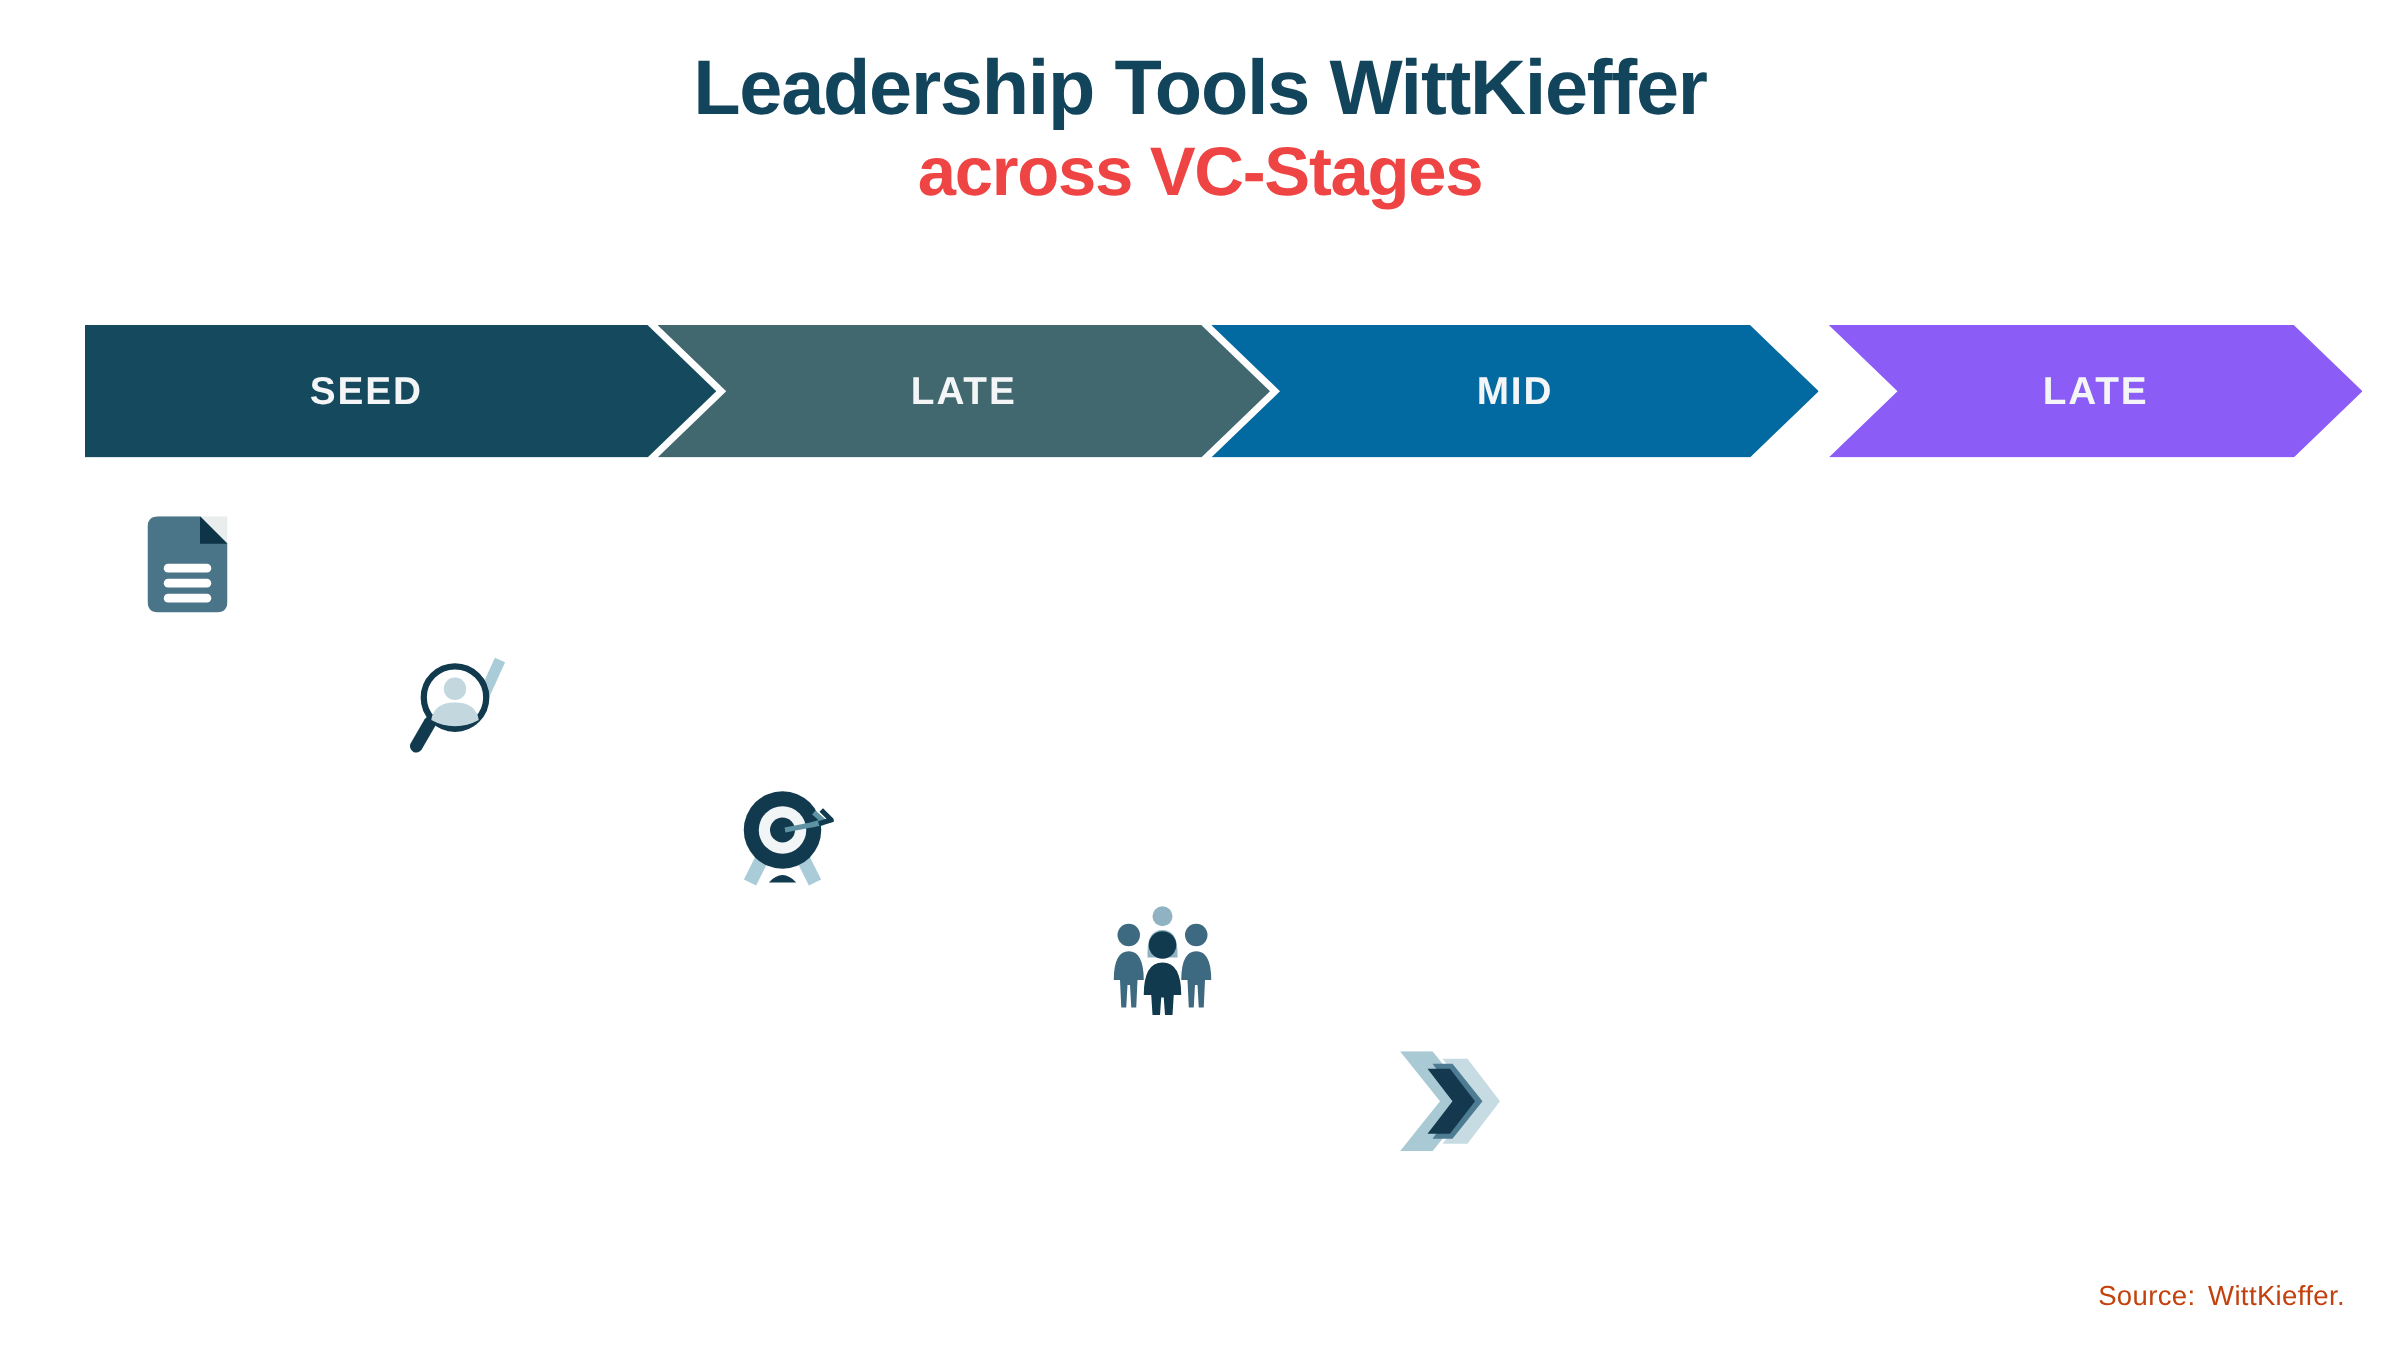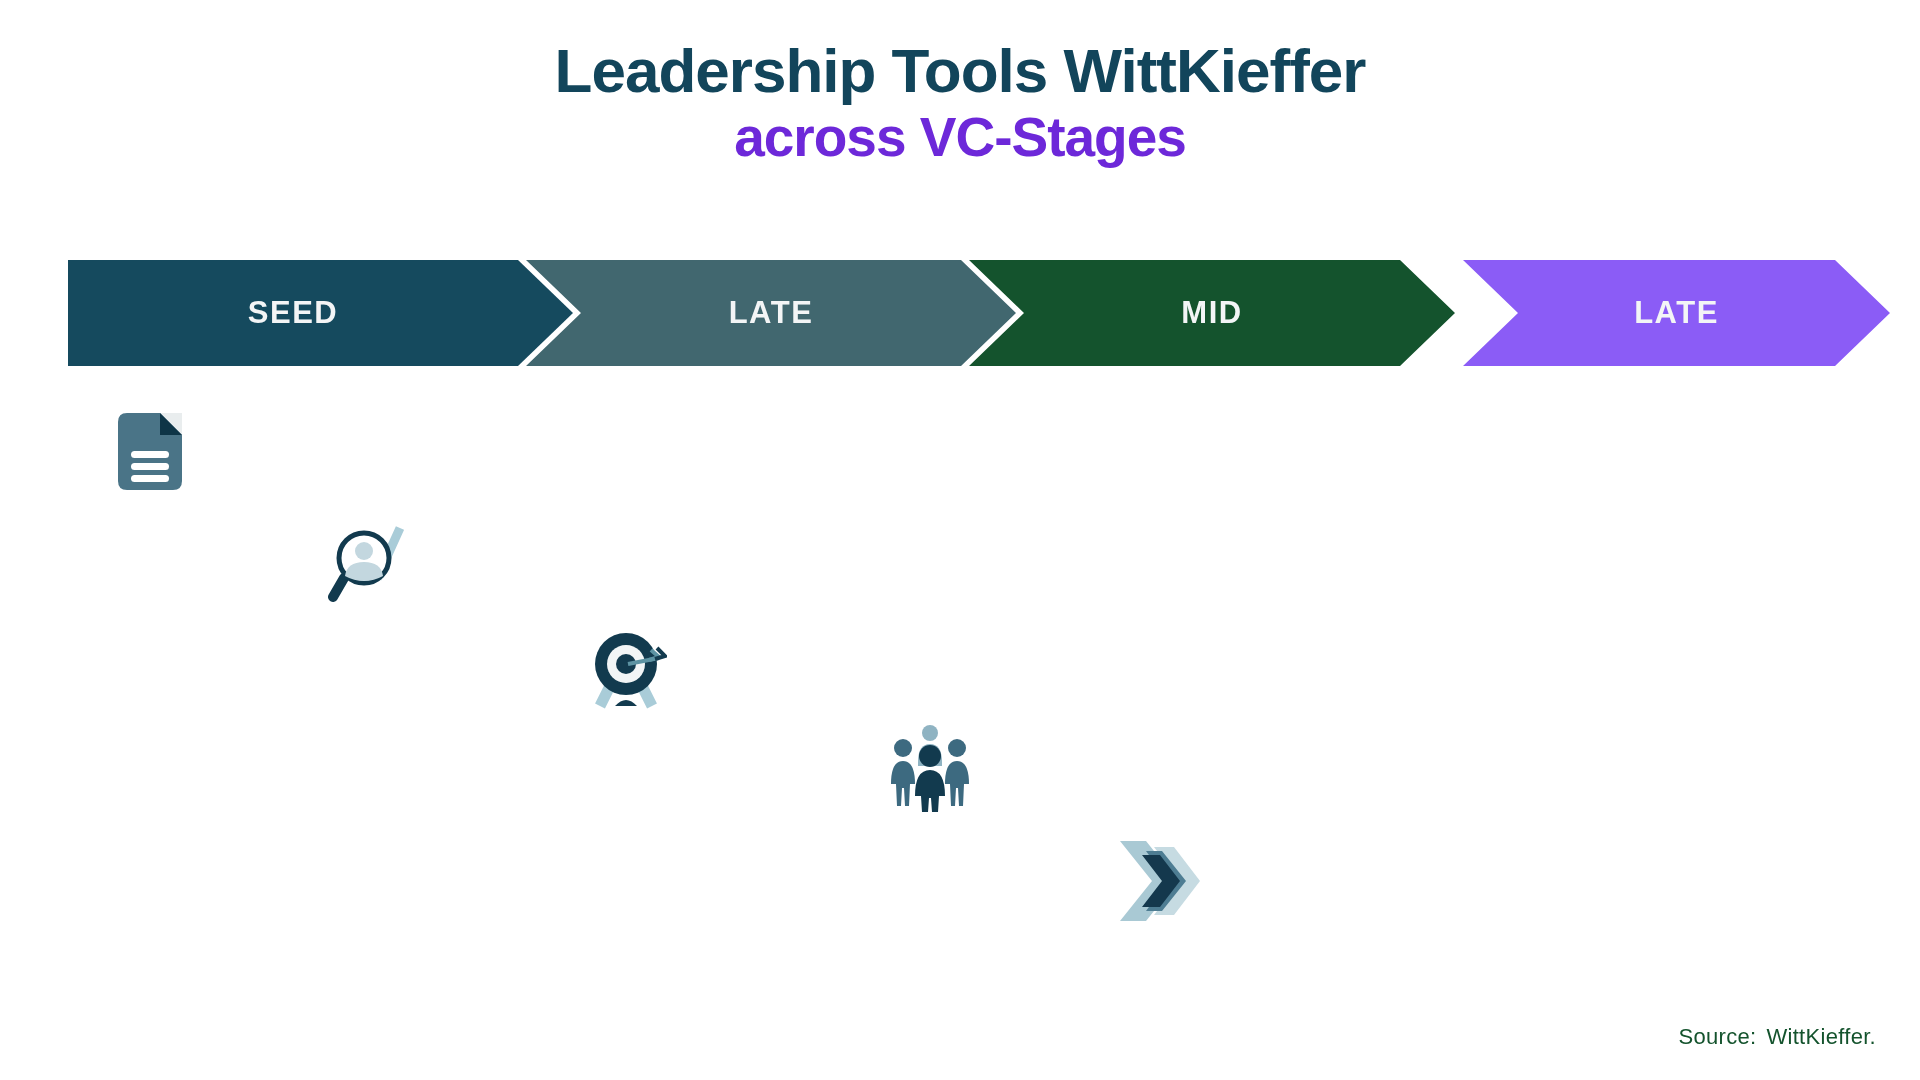--- a/index.html
+++ b/index.html
@@ -9,21 +9,21 @@
   .canvas { position: absolute; inset: 0; background: #ffffff; }
 
   
   .title-block { position: absolute; top: 38px; left: 0; width: 100%; text-align: center; }
   .title-line1 {
     font-size: 62px; font-weight: 700; letter-spacing: -1px;
     color: #12455b; line-height: 1.05;
   }
   .title-line2 {
     font-size: 55px; font-weight: 700; letter-spacing: -1px;
-    color: #6d28d9; line-height: 1.1; margin-top: 4px;
+    color: #ef4444; line-height: 1.1; margin-top: 4px;
   }
 
   
   .stage-bar { position: absolute; top: 260px; left: 0; width: 100%; height: 106px; }
   .stage-segment {
     position: absolute; top: 0; height: 106px;
     display: flex; align-items: center; justify-content: center;
   }
   .stage-segment .stage-label {
     color: #f3f5f6; font-size: 31px; font-weight: 700; letter-spacing: 1.5px;
@@ -60,42 +60,42 @@
   .row-icon { position: absolute; }
   .icon-1 { top: 413px; left: 118px; }
   .icon-2 { top: 518px; left: 328px; }
   .icon-3 { top: 626px; left: 585px; }
   .icon-4 { top: 722px; left: 888px; }
   .icon-5 { top: 841px; left: 1118px; }
 
   
   .source-line {
     position: absolute; top: 1024px; right: 44px;
-    font-size: 22px; color: #14532d; letter-spacing: 0.3px;
+    font-size: 22px; color: #c2410c; letter-spacing: 0.3px;
   }
   .source-line .src-value { margin-left: 10px; }
 </style>
 </head>
 <body>
 
 <div class="canvas">
 
   <div class="title-block">
     <div class="title-line1">Leadership Tools WittKieffer</div>
     <div class="title-line2">across VC-Stages</div>
   </div>
 
   <div class="stage-bar">
     <div class="stage-segment s1 clip-first" style="background-color: rgb(21, 74, 94);">
       <span class="stage-label">SEED</span>
     </div>
     <div class="stage-segment s2 clip-mid" style="background-color: rgb(65, 103, 111);">
       <span class="stage-label">LATE</span>
     </div>
-    <div class="stage-segment s3 clip-mid" style="background-color: #14532d;">
+    <div class="stage-segment s3 clip-mid" style="background-color: #0369a1;">
       <span class="stage-label">MID</span>
     </div>
     <div class="stage-segment s4 clip-mid" style="background-color: #8b5cf6;">
       <span class="stage-label">LATE</span>
     </div>
   </div>
 
   <div class="row-icon icon-1">
     <svg width="64" height="77" viewBox="0 0 64 77">
       <path d="M42 0 H64 V22 Z" fill="#e9edee"></path>

